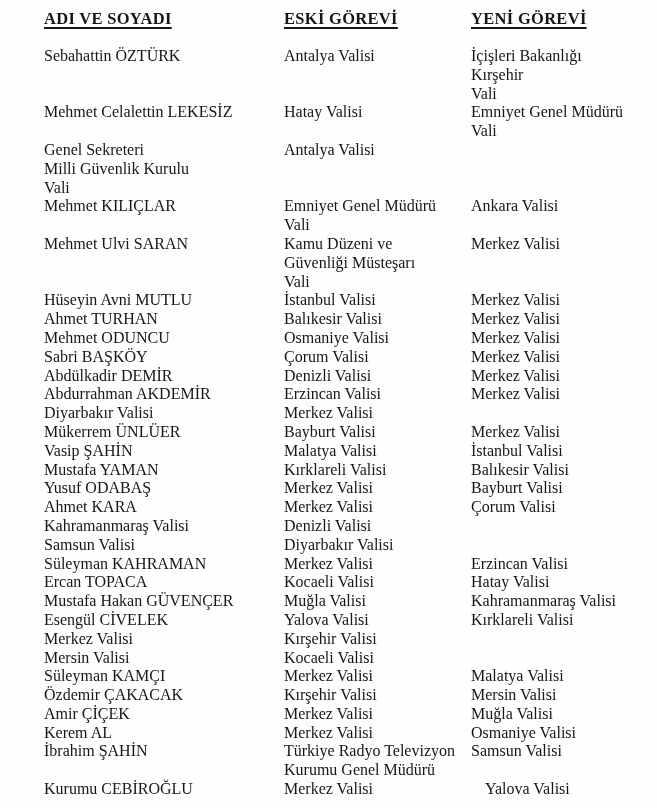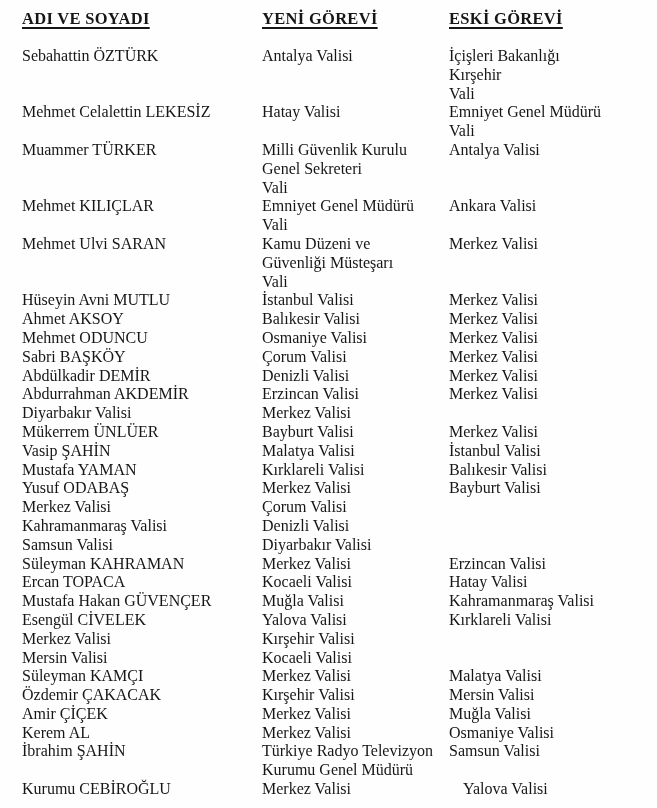--- a/index.html
+++ b/index.html
@@ -15,21 +15,21 @@
     color: #161616;
     font-family: "Liberation Serif", serif;
     font-size: 16px;
     overflow: hidden;
     box-sizing: border-box;
     padding-top: 8px;
   }
   .grid-row {
     display: grid;
     grid-template-columns: 240px 187px 1fr;
-    padding-left: 22px;
+    padding-left: 44px;
     padding-right: 8px;
   }
   .header-row {
     margin-bottom: 17px;
     line-height: 22px;
   }
   .hdr {
     font-weight: bold;
     font-size: 16.5px;
     letter-spacing: 0.3px;
@@ -53,24 +53,24 @@
 </style>
 </head>
 <body>
 
 <div class="page">
   <div class="grid-row header-row">
     <div class="cell">
       <span class="hdr">ADI VE SOYADI</span>
     </div>
     <div class="cell">
-      <span class="hdr">YENİ GÖREVİ</span>
+      <span class="hdr">ESKİ GÖREVİ</span>
     </div>
     <div class="cell">
-      <span class="hdr">ESKİ GÖREVİ</span>
+      <span class="hdr">YENİ GÖREVİ</span>
     </div>
   </div>
   <div id="rows">
   <div class="grid-row row">
     <div class="cell col-name">
           <div class="line">Sebahattin ÖZTÜRK</div>
         </div>
     <div class="cell col-old">
           <div class="line">Antalya Valisi</div>
         </div>
@@ -88,26 +88,23 @@
     <div class="cell col-old">
           <div class="line">Hatay Valisi</div>
         </div>
     <div class="cell col-new">
           <div class="line">Emniyet Genel Müdürü</div>
           <div class="line">Vali</div>
         </div>
   </div>
 
   <div class="grid-row row">
-    <div class="cell col-name">
-          <div class="line">Muammer TÜRKER</div>
-        </div>
-    <div class="cell col-old">
+    <div class="cell col-old">
+          <div class="line">Genel Sekreteri</div>
           <div class="line">Milli Güvenlik Kurulu</div>
-          <div class="line">Genel Sekreteri</div>
           <div class="line">Vali</div>
         </div>
     <div class="cell col-new">
           <div class="line">Antalya Valisi</div>
         </div>
   </div>
 
   <div class="grid-row row">
     <div class="cell col-name">
           <div class="line">Mehmet KILIÇLAR</div>
@@ -142,21 +139,21 @@
     <div class="cell col-old">
           <div class="line">İstanbul Valisi</div>
         </div>
     <div class="cell col-new">
           <div class="line">Merkez Valisi</div>
         </div>
   </div>
 
   <div class="grid-row row">
     <div class="cell col-name">
-          <div class="line">Ahmet AKSOY</div>
+          <div class="line">Ahmet TURHAN</div>
         </div>
     <div class="cell col-old">
           <div class="line">Balıkesir Valisi</div>
         </div>
     <div class="cell col-new">
           <div class="line">Merkez Valisi</div>
         </div>
   </div>
 
   <div class="grid-row row">
@@ -258,20 +255,23 @@
         </div>
     <div class="cell col-old">
           <div class="line">Merkez Valisi</div>
         </div>
     <div class="cell col-new">
           <div class="line">Bayburt Valisi</div>
         </div>
   </div>
 
   <div class="grid-row row">
+    <div class="cell col-name">
+          <div class="line">Ahmet KARA</div>
+        </div>
     <div class="cell col-old">
           <div class="line">Merkez Valisi</div>
         </div>
     <div class="cell col-new">
           <div class="line">Çorum Valisi</div>
         </div>
   </div>
 
   <div class="grid-row row">
     <div class="cell col-old">

